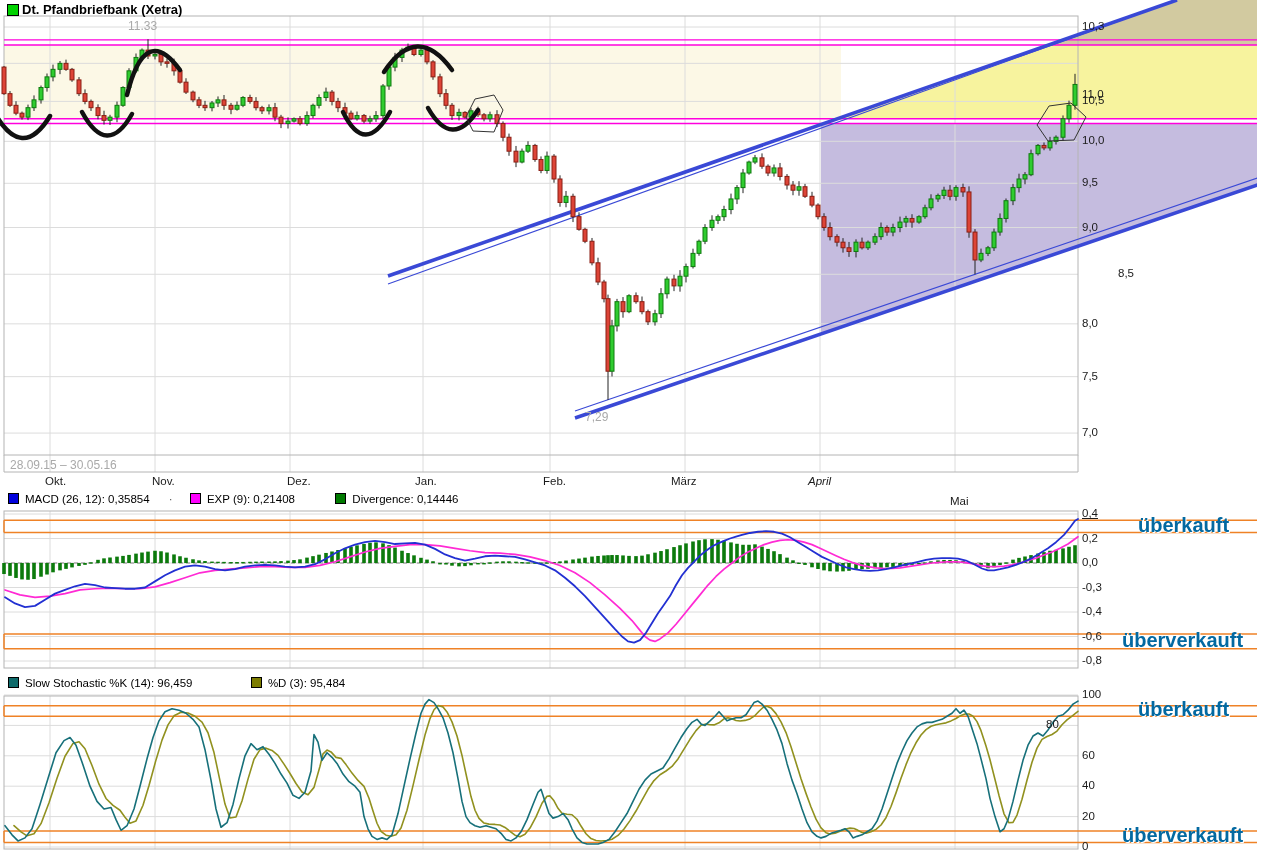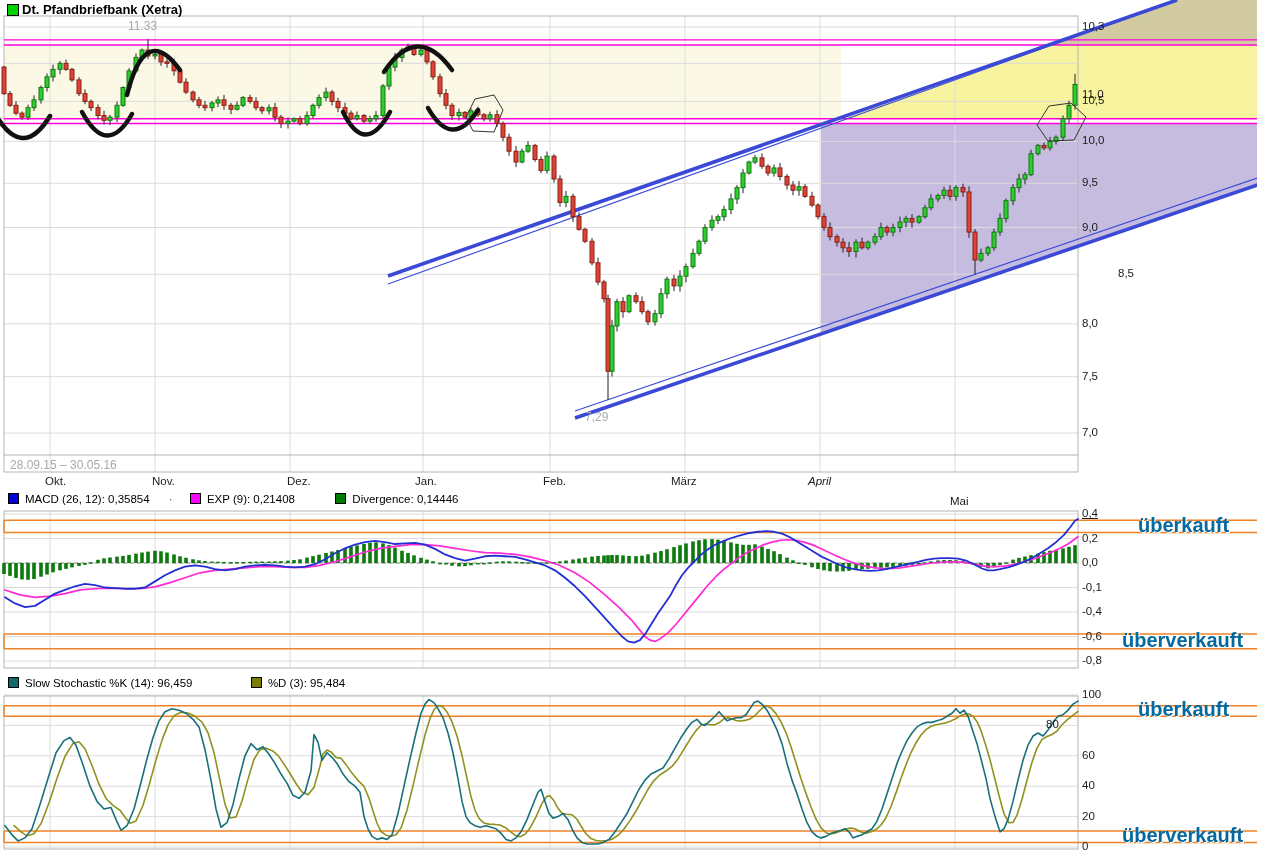--- a/index.html
+++ b/index.html
@@ -665,21 +665,21 @@
       <div class="ov tick" style="left: 1082px; top: 134.325px;">10,0</div>
       <div class="ov tick" style="left: 1082px; top: 176.283px;">9,5</div>
       <div class="ov tick" style="left: 1082px; top: 220.51px;">9,0</div>
       <div class="ov tick" style="left: 1082px; top: 267.266px; padding-left: 36px;">8,5</div>
       <div class="ov tick" style="left: 1082px; top: 316.857px;">8,0</div>
       <div class="ov tick" style="left: 1082px; top: 369.649px;">7,5</div>
       <div class="ov tick" style="left: 1082px; top: 426.085px;">7,0</div>
       <div class="ov tick" style="left: 1082px; top: 507px; text-decoration: underline;">0,4</div>
       <div class="ov tick" style="left: 1082px; top: 531.5px;">0,2</div>
       <div class="ov tick" style="left: 1082px; top: 556px;">0,0</div>
-      <div class="ov tick" style="left: 1082px; top: 580.5px;">-0,1</div>
+      <div class="ov tick" style="left: 1082px; top: 580.5px;">-0,3</div>
       <div class="ov tick" style="left: 1082px; top: 605px;">-0,4</div>
       <div class="ov tick" style="left: 1082px; top: 629.5px;">-0,6</div>
       <div class="ov tick" style="left: 1082px; top: 654px;">-0,8</div>
       <div class="ov tick" style="left: 1082px; top: 688px;">100</div>
       <div class="ov tick" style="left: 1046px; top: 718.4px;">80</div>
       <div class="ov tick" style="left: 1082px; top: 748.8px;">60</div>
       <div class="ov tick" style="left: 1082px; top: 779.2px;">40</div>
       <div class="ov tick" style="left: 1082px; top: 809.6px;">20</div>
       <div class="ov tick" style="left: 1082px; top: 840px;">0</div>
       <div class="ov month" style="left: 45px; top: 475px;">Okt.</div>

